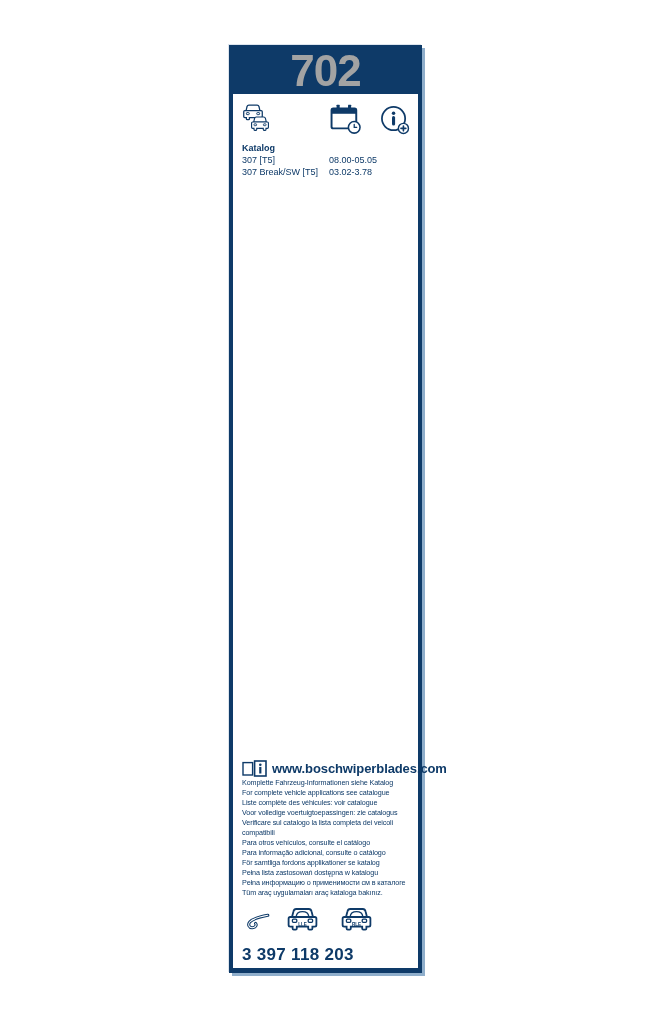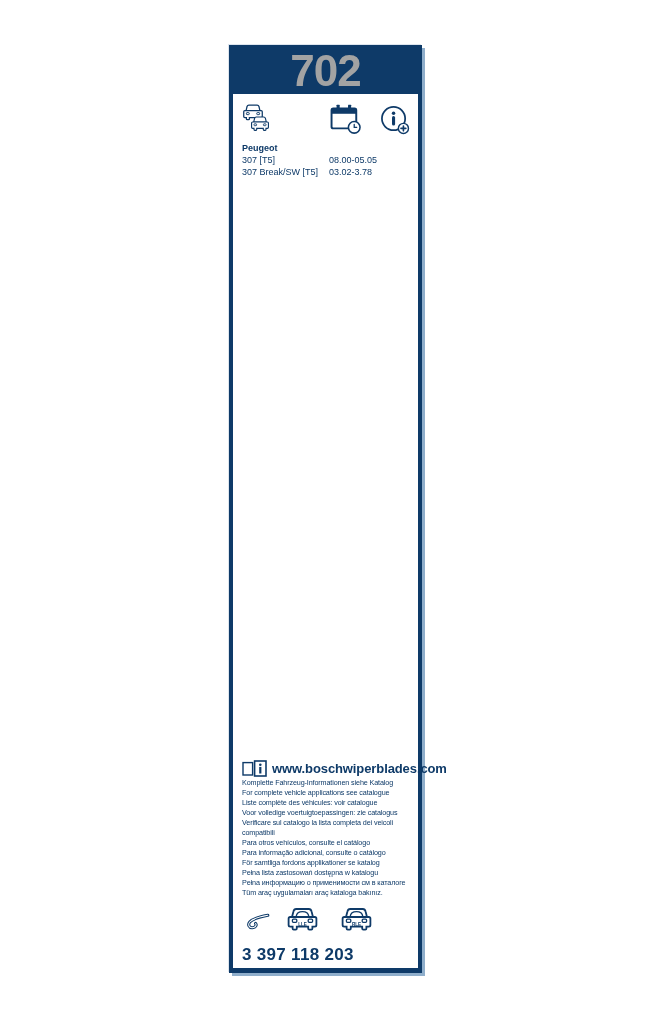--- a/index.html
+++ b/index.html
@@ -96,21 +96,21 @@
         <svg class="icon-info" viewBox="0 0 31 31">
           <circle class="stroke" stroke-width="1.8" cx="14" cy="14" r="12"></circle>
           <circle class="fillnavy" cx="14" cy="8.6" r="1.8"></circle>
           <rect class="fillnavy" x="12.4" y="11.4" width="3.2" height="9.8" rx="1.6"></rect>
           <circle cx="24.2" cy="24.2" r="5.2" fill="#fff" stroke="#0e3a68" stroke-width="1.5"></circle>
           <path class="stroke" stroke-width="1.7" stroke-linecap="round" d="M24.2,21.7 V26.7 M21.7,24.2 H26.7"></path>
         </svg>
       </div>
 
       <div class="apps-table">
-        <div class="apps-brand">Peugeot</div>
+        <div class="apps-brand">Katalog</div>
         <div class="apps-row">
           <span class="apps-model">307 [T5]</span>
           <span class="apps-period">08.00-05.05</span>
         </div>
         <div class="apps-row">
           <span class="apps-model">307 Break/SW [T5]</span>
           <span class="apps-period">03.02-3.78</span>
         </div>
       </div>
 

